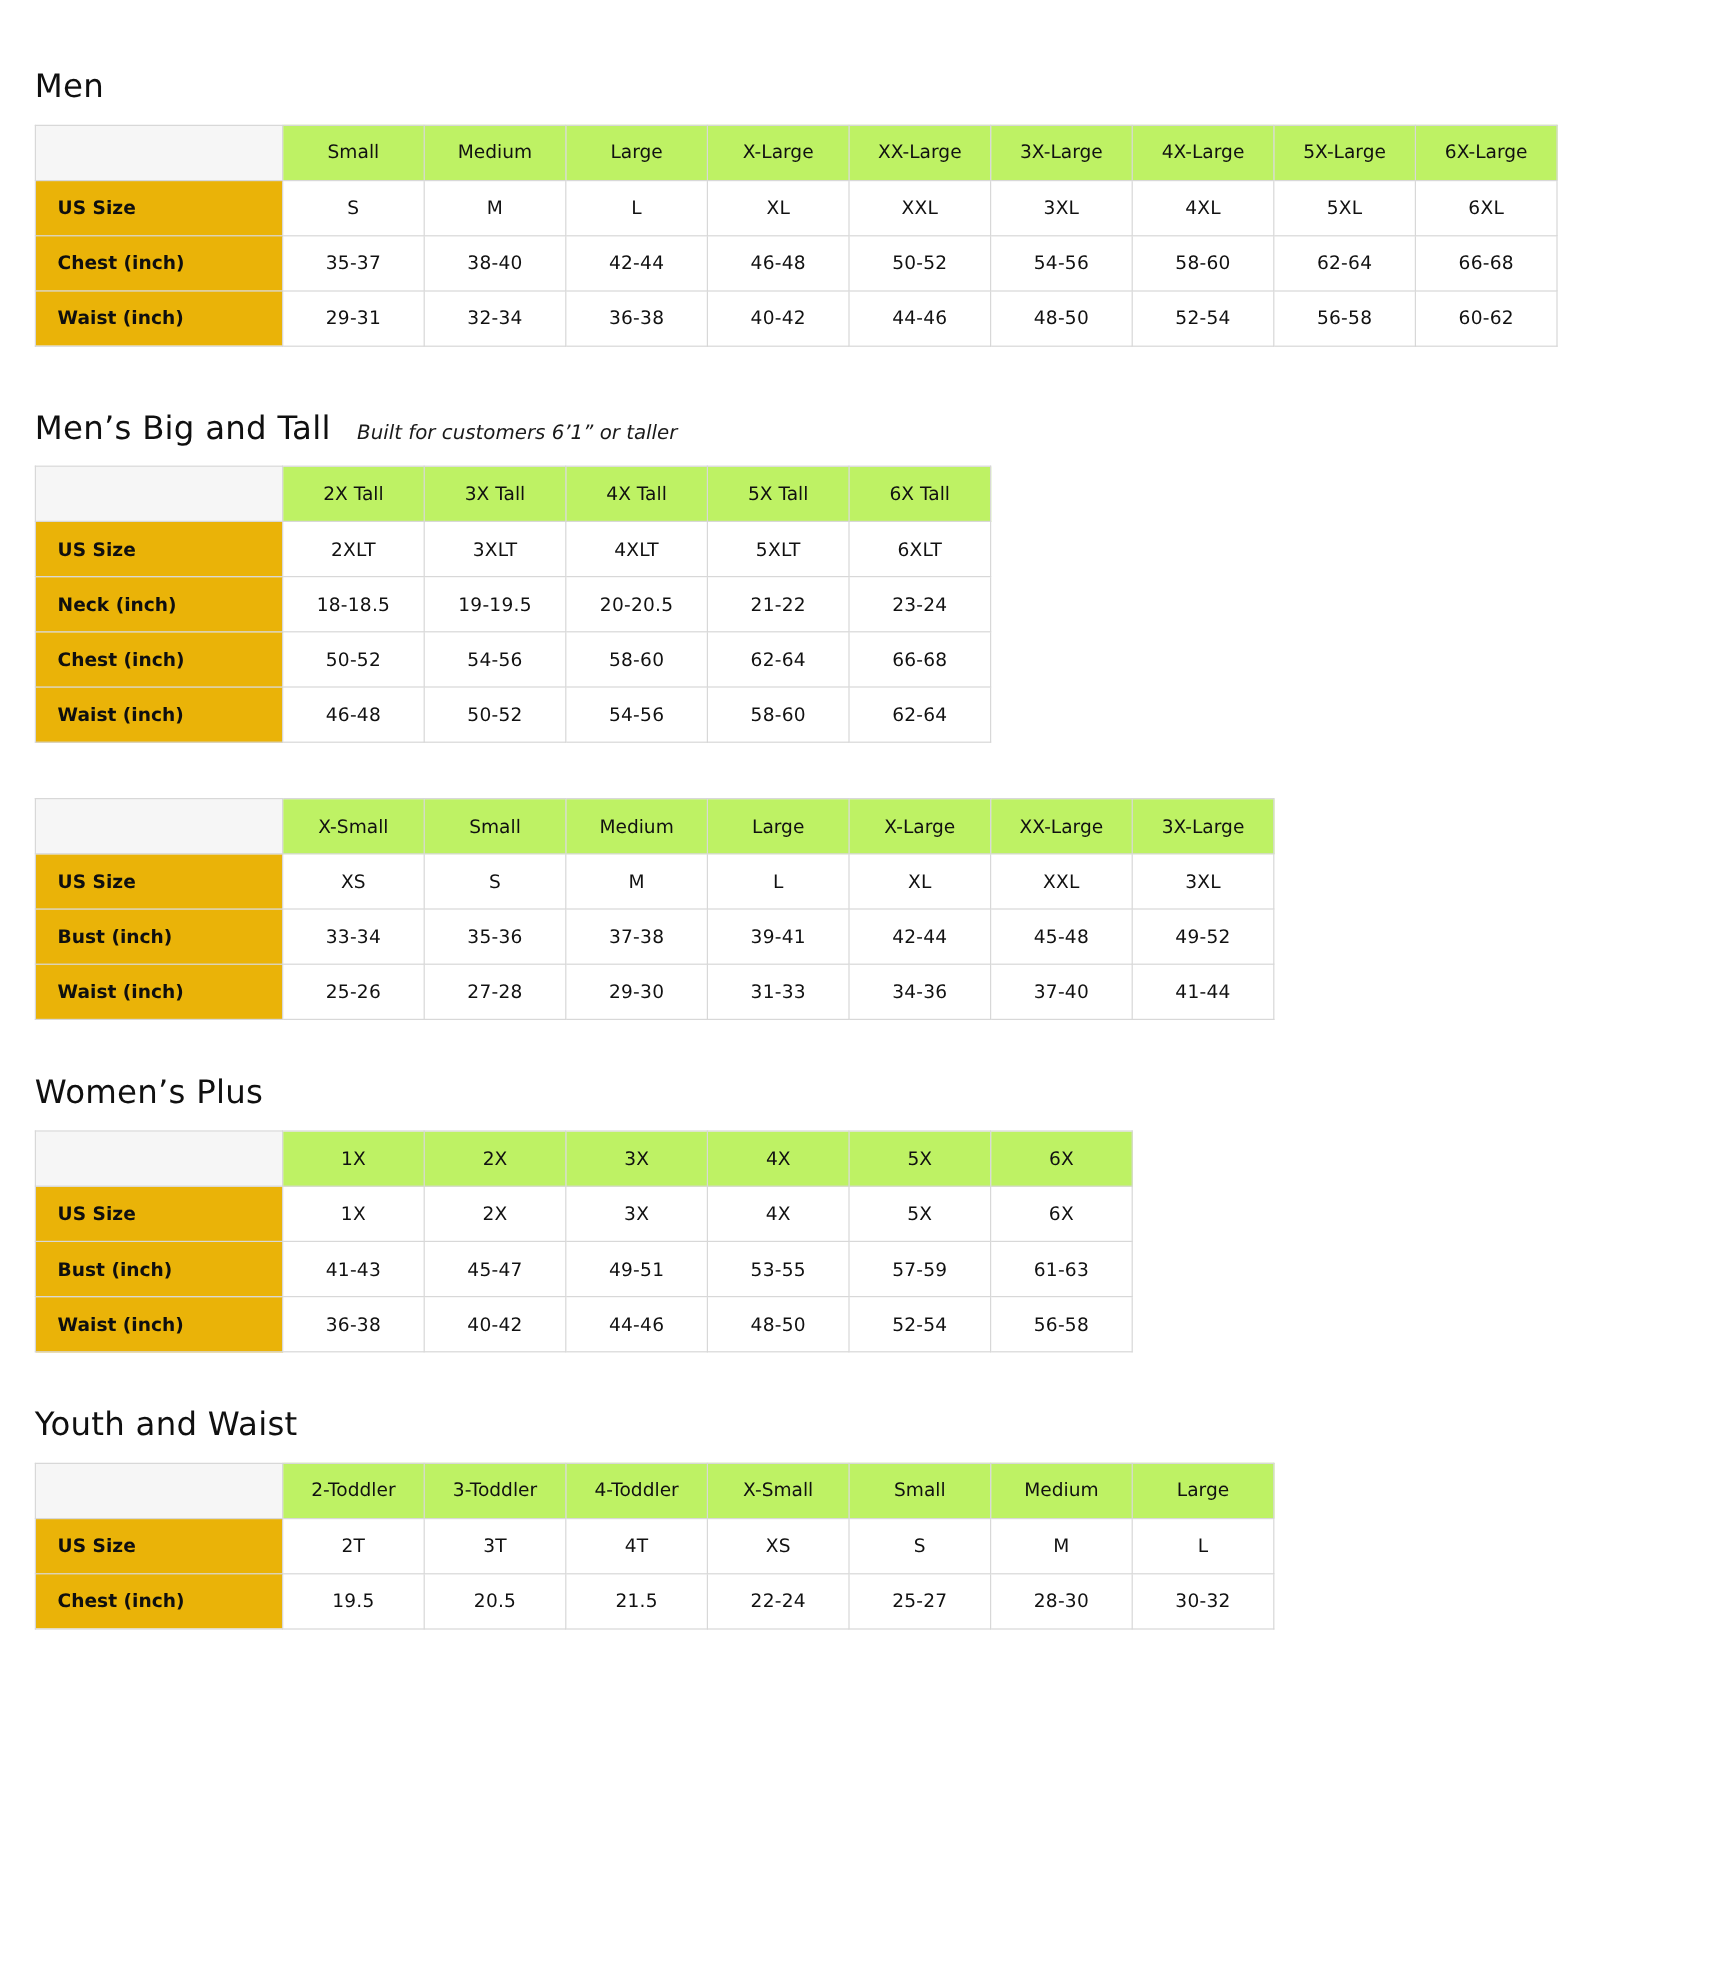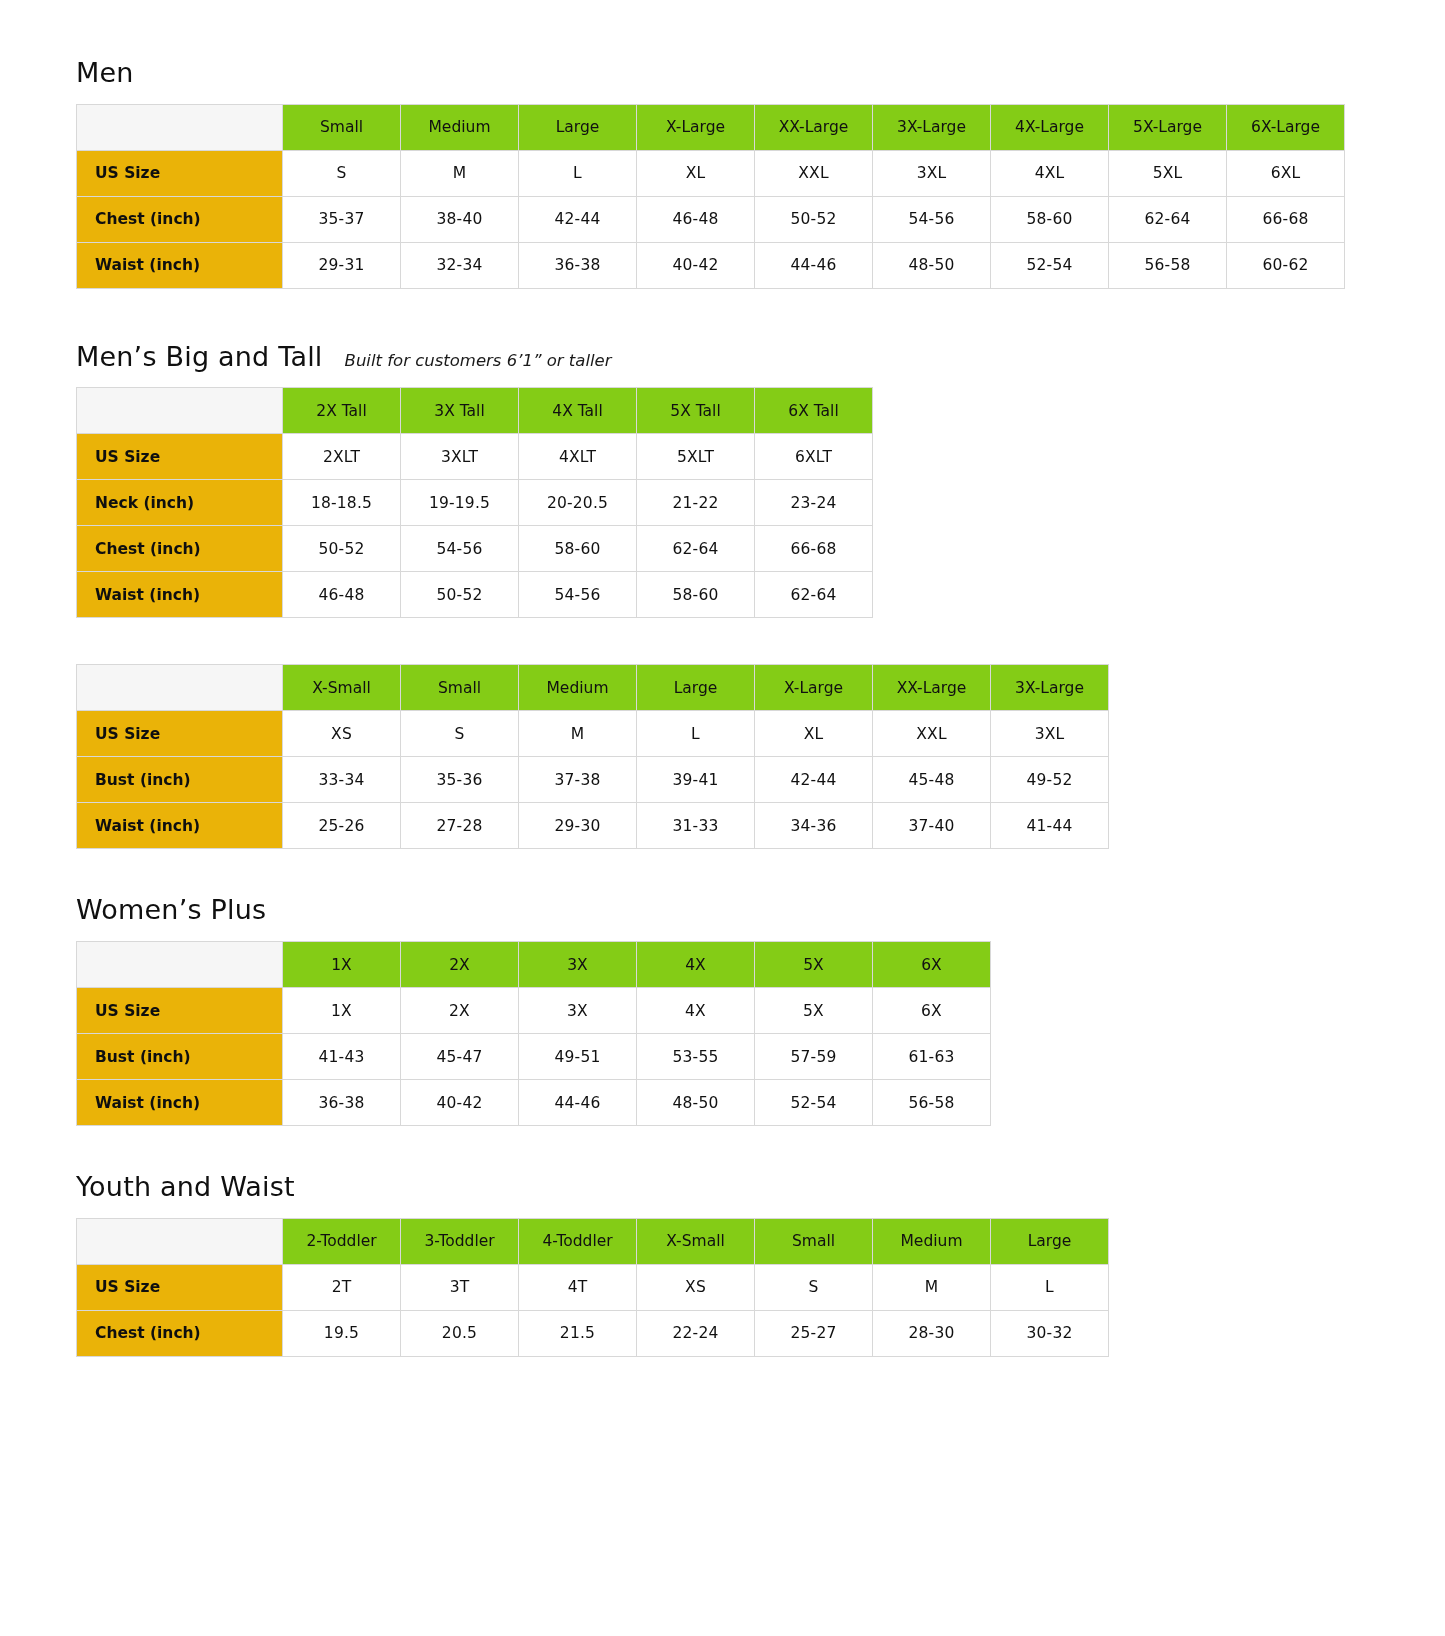--- a/index.html
+++ b/index.html
@@ -12,21 +12,21 @@
     min-height: 1636px;
     font-family: "DejaVu Sans", "Liberation Sans", sans-serif;
     color: #111111;
     -webkit-font-smoothing: antialiased;
   }
   .page {
     padding: 58px 0 40px 0;
   }
   .section {
     margin: 0 0 0 0;
-    padding-left: 76px;
+    padding-left: 29px;
   }
   .section + .section {
     margin-top: 46px;
   }
   .section-head {
     display: flex;
     align-items: baseline;
     gap: 22px;
     margin-bottom: 16px;
   }
@@ -57,21 +57,21 @@
     text-align: center;
     vertical-align: middle;
     font-weight: 400;
     color: #111111;
     box-sizing: border-box;
   }
   table.size-table col.label-col { width: 206px; }
   table.size-table col.data-col  { width: 118px; }
 
   table.size-table thead th {
-    background: #84cc16;
+    background: #bef264;
     font-weight: 400;
     font-size: 15.5px;
     color: #111111;
   }
   table.size-table thead th.corner {
     background: #f6f6f6;
   }
   table.size-table tbody th.row-label {
     background: #eab308;
     text-align: left;

